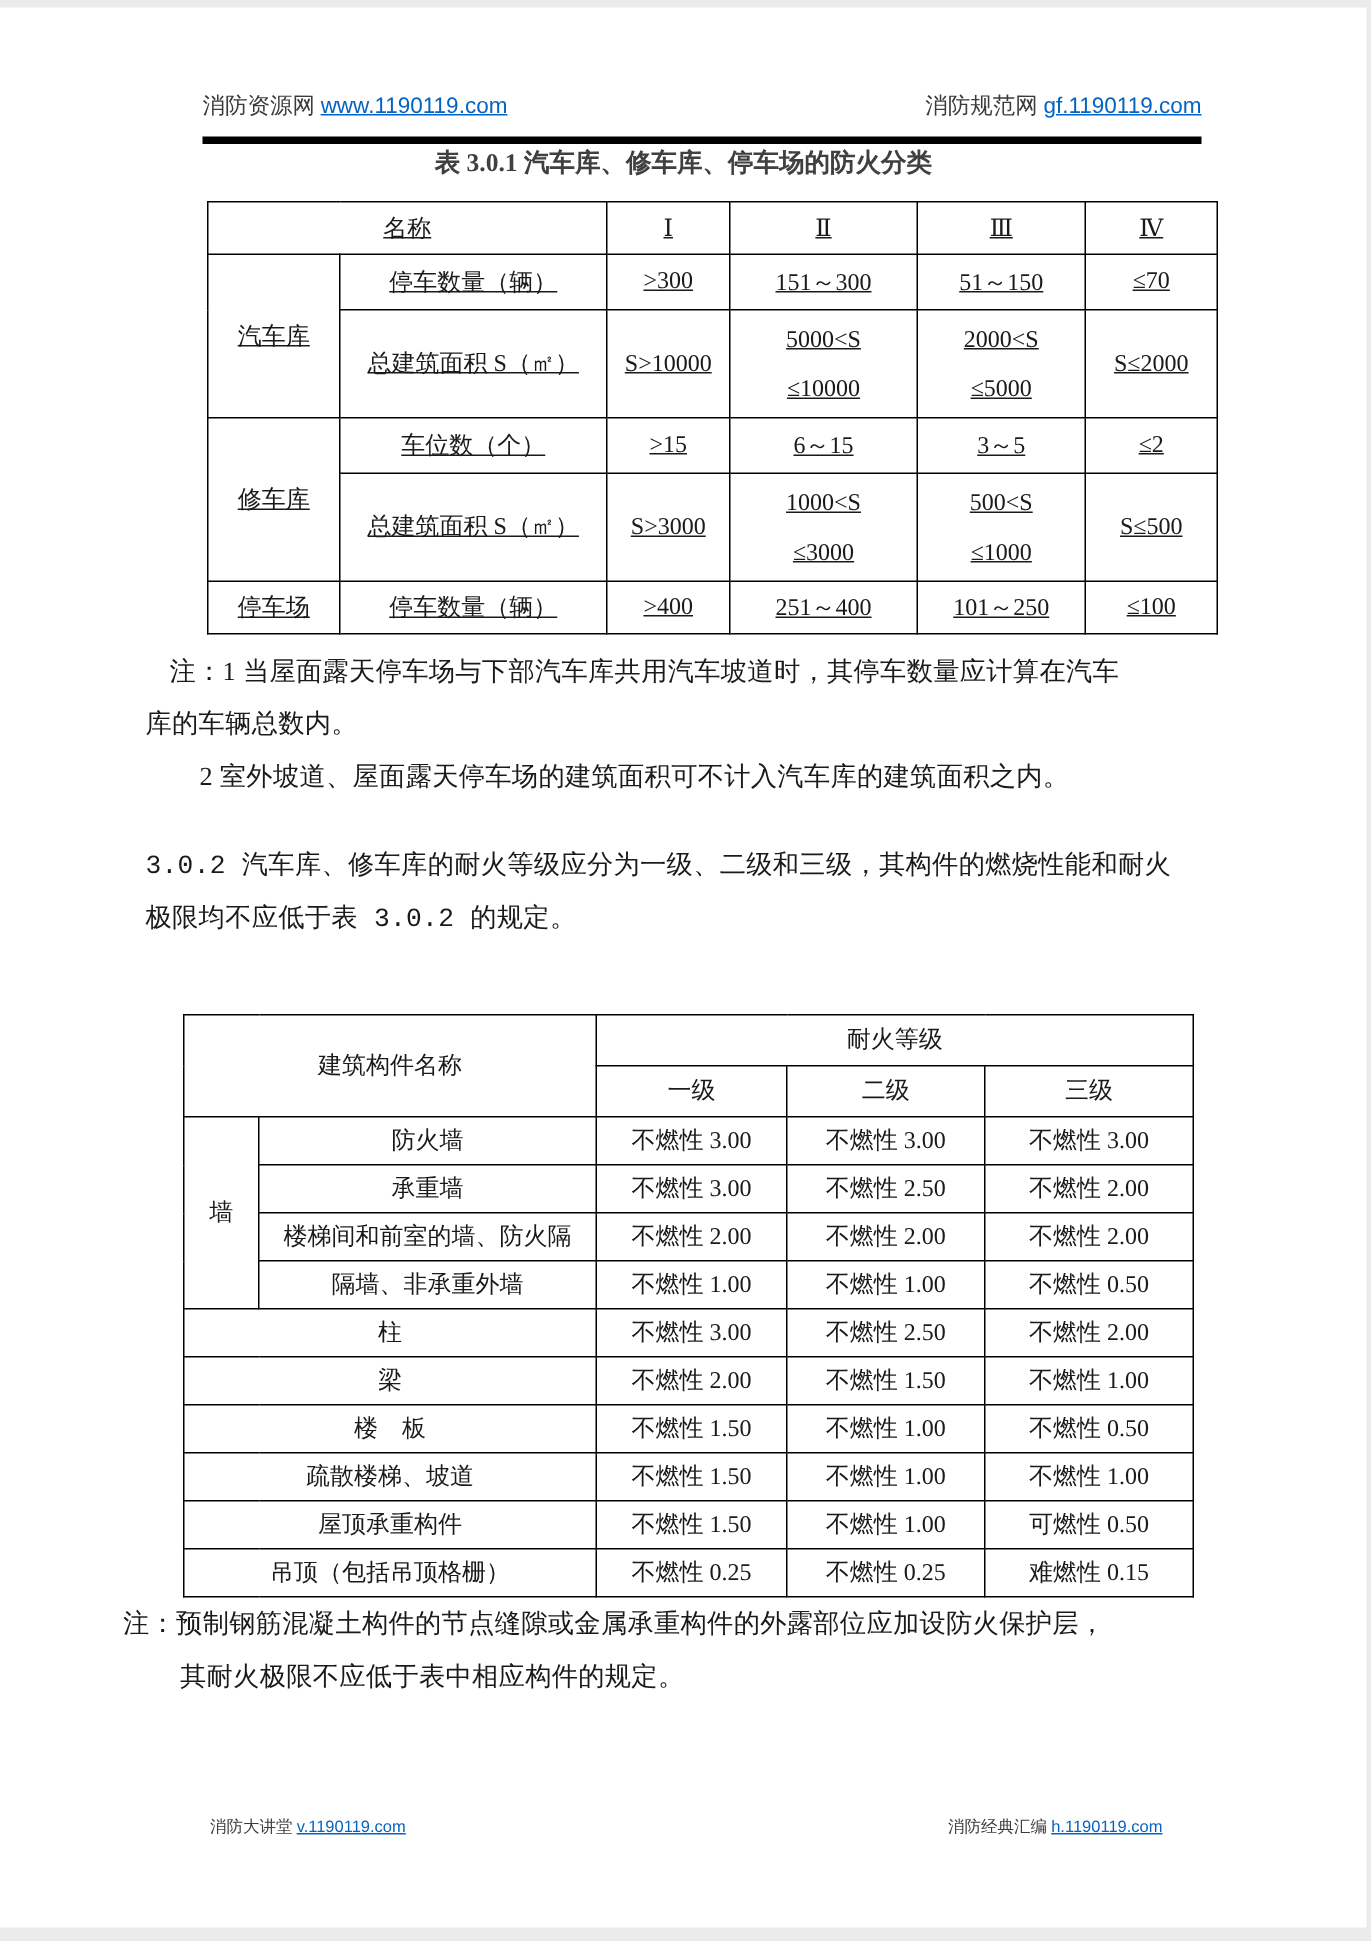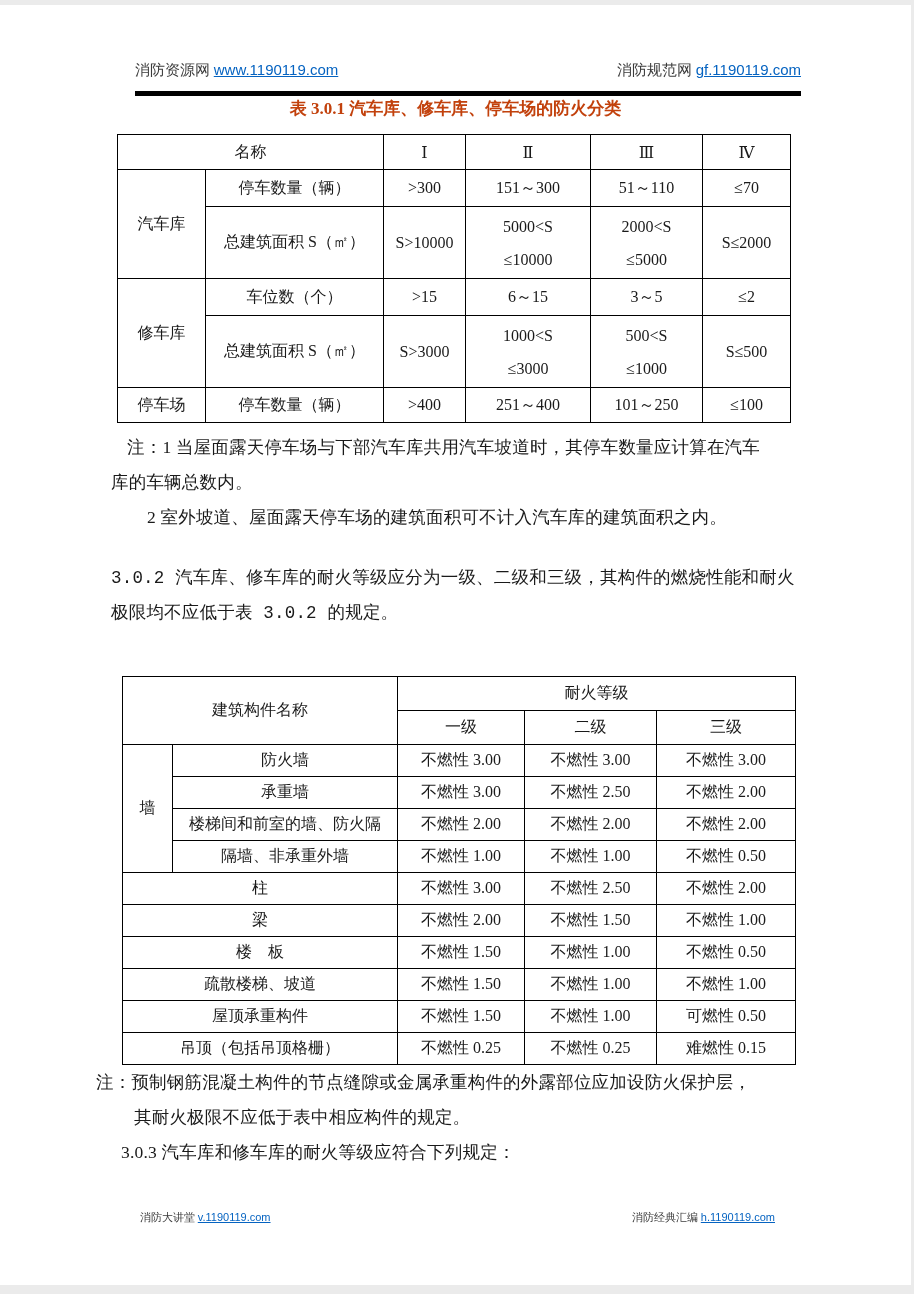--- a/index.html
+++ b/index.html
@@ -7,27 +7,27 @@
   .page{position:absolute;top:5px;left:0;right:3px;bottom:9px;background:#ffffff;color:#1a1a1a;}
   .abs{position:absolute;}
   
   .hdr{left:135px;width:666px;top:56px;height:30px;border-bottom:5px solid #000000;
        font-size:15px;color:#3b3b3b;}
   .hdr .right{position:absolute;right:0;top:0;}
   .lnk{color:#0563C1;text-decoration:underline;font-family:"Liberation Sans","DejaVu Sans",sans-serif;cursor:pointer;}
   .ftr{left:140px;right:136px;top:1205px;height:26px;font-size:11px;color:#3b3b3b;}
   .ftr .right{position:absolute;right:0;top:0;}
   
-  .tbl-title{left:0;width:911px;text-align:center;font-size:17px;font-weight:bold;color:#c2410c;}
+  .tbl-title{left:0;width:911px;text-align:center;font-size:17px;font-weight:bold;color:#404040;}
   
   table{border-collapse:collapse;table-layout:fixed;}
   td{border:1.5px solid #000;text-align:center;vertical-align:middle;
      font-size:16px;color:#1a1a1a;padding:0;overflow:hidden;}
   
-  .bodytxt{font-size:17.5px;line-height:35px;color:#1a1a1a;letter-spacing:0.2px;margin-left:14px;}
+  .bodytxt{font-size:17.5px;line-height:35px;color:#1a1a1a;letter-spacing:0.2px;}
   .ind16{padding-left:16px;}
   .ind36{padding-left:36px;}
   .ind38{padding-left:38px;}
   .ind10{padding-left:10px;}
 </style>
 </head>
 <body>
 
 <div class="page">
 
@@ -35,21 +35,21 @@
     <span>消防资源网</span>
     <a class="lnk">www.1190119.com</a>
     <span class="right">
       <span>消防规范网</span>
       <a class="lnk">gf.1190119.com</a>
     </span>
   </div>
 
   <div class="abs tbl-title" style="top:92px;">表 3.0.1 汽车库、修车库、停车场的防火分类</div>
 
-  <table class="abs" style="top:129px;left:117px;width:673px;">
+  <table class="abs" style="top:129px;left:138px;width:673px;text-decoration:underline;">
     <colgroup>
       <col style="width:88px">
         <col style="width:178px">
         <col style="width:82px">
       <col style="width:125px">
         <col style="width:112px">
         <col style="width:88px">
     </colgroup>
     <tbody>
         <tr style="height:35px">
@@ -57,21 +57,21 @@
       <td>Ⅰ</td>
       <td>Ⅱ</td>
       <td>Ⅲ</td>
       <td>Ⅳ</td>
     </tr>
     <tr style="height:37px">
       <td rowspan="2">汽车库</td>
       <td>停车数量（辆）</td>
       <td>&gt;300</td>
       <td>151～300</td>
-      <td>51～110</td>
+      <td>51～150</td>
       <td>≤70</td>
     </tr>
     <tr style="height:72px">
       <td>总建筑面积 S（㎡）</td>
       <td>S&gt;10000</td>
       <td>
         <div style="line-height:33px">5000&lt;S</div>
         <div style="line-height:33px">≤10000</div>
       </td>
       <td>
@@ -204,21 +204,20 @@
       <td>难燃性 0.15</td>
     </tr>
   </tbody>
     </table>
 
   <div class="abs bodytxt" style="top:1060px;left:82px;width:712px;">
     <div>注：预制钢筋混凝土构件的节点缝隙或金属承重构件的外露部位应加设防火保护层，</div>
     <div class="ind38">其耐火极限不应低于表中相应构件的规定。</div>
   </div>
 
-  <div class="abs bodytxt ind10" style="top:1130px;left:97px;width:712px;">3.0.3 汽车库和修车库的耐火等级应符合下列规定：</div>
 
   <div class="abs ftr">
     <span>消防大讲堂</span>
     <a class="lnk">v.1190119.com</a>
     <span class="right">
       <span>消防经典汇编</span>
       <a class="lnk">h.1190119.com</a>
     </span>
   </div>
 

